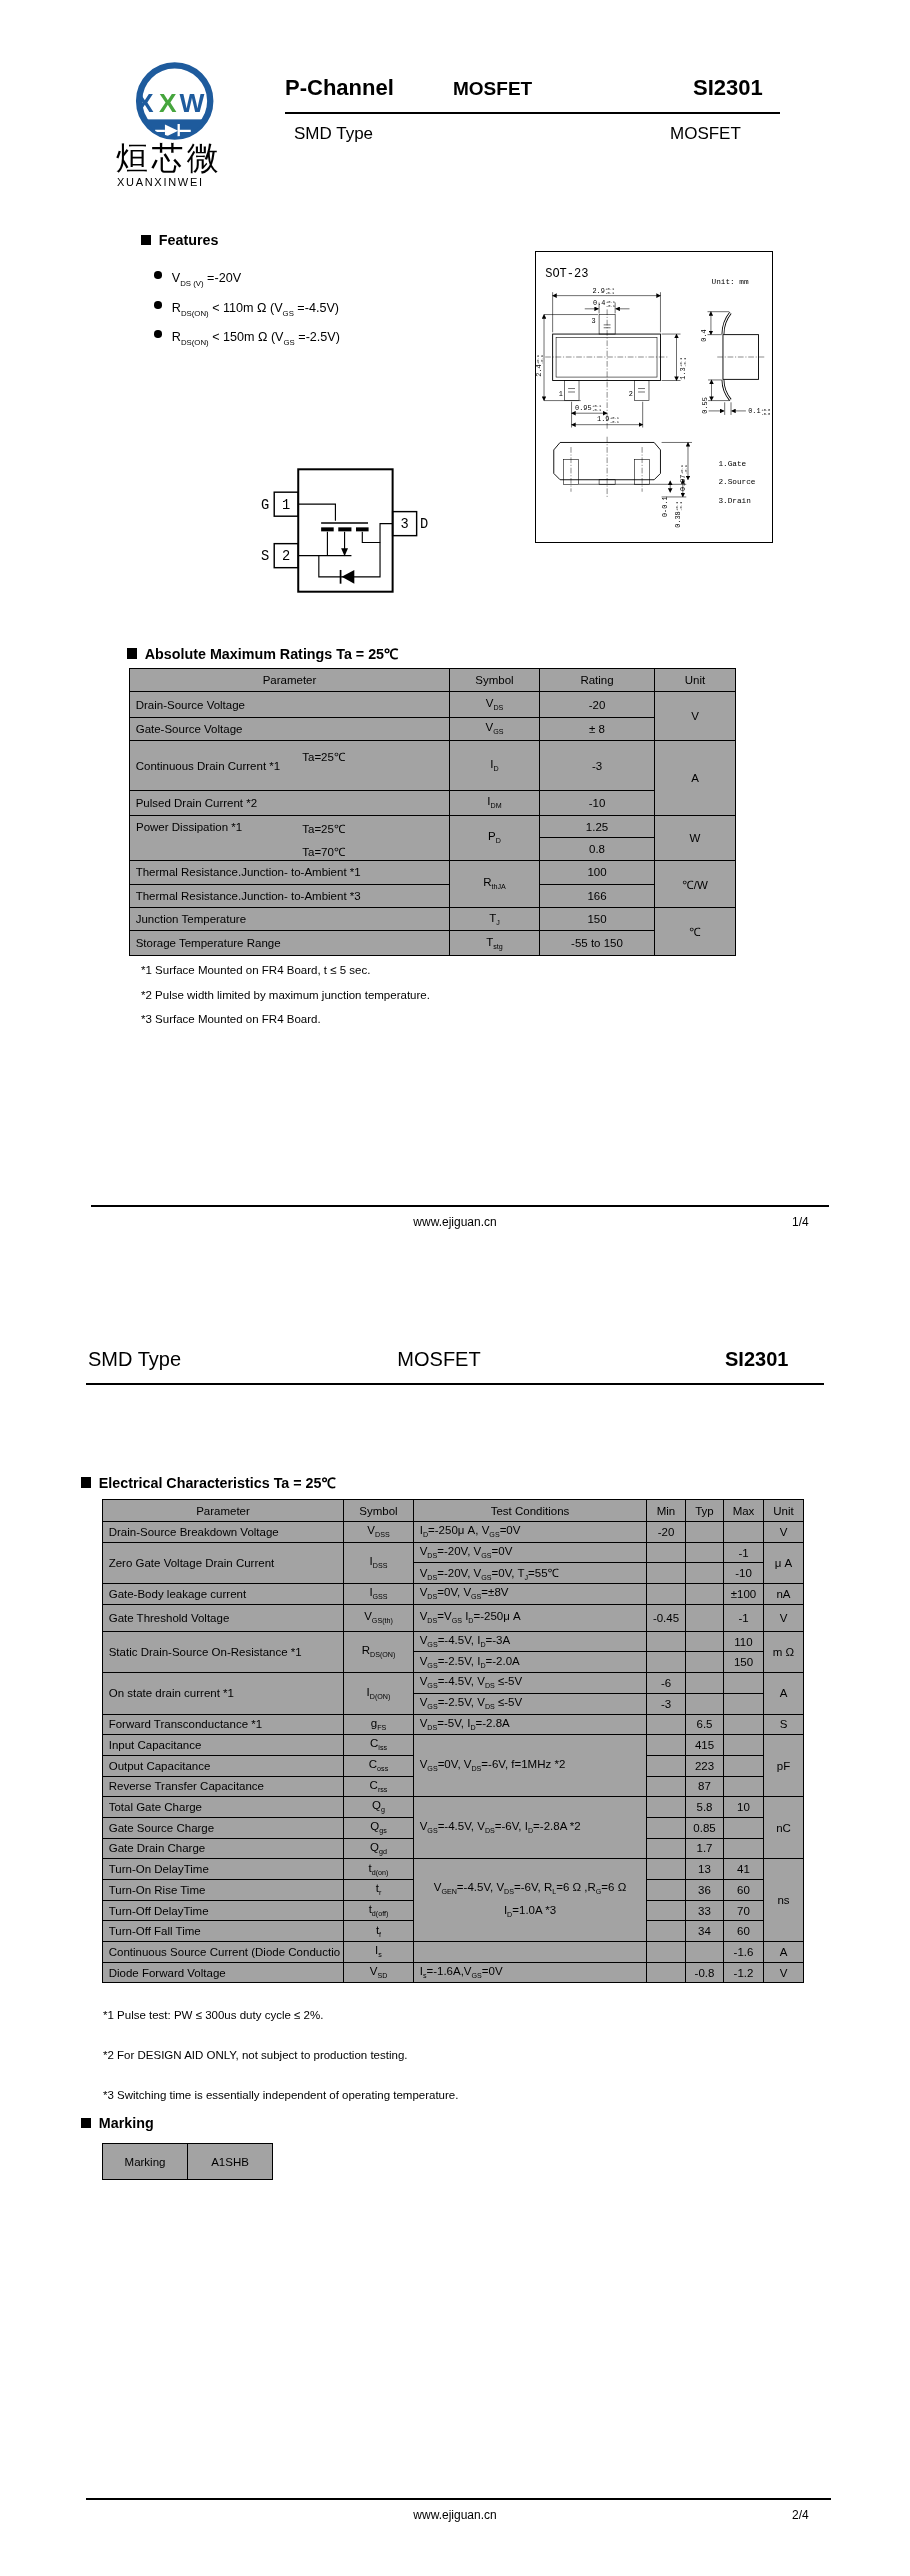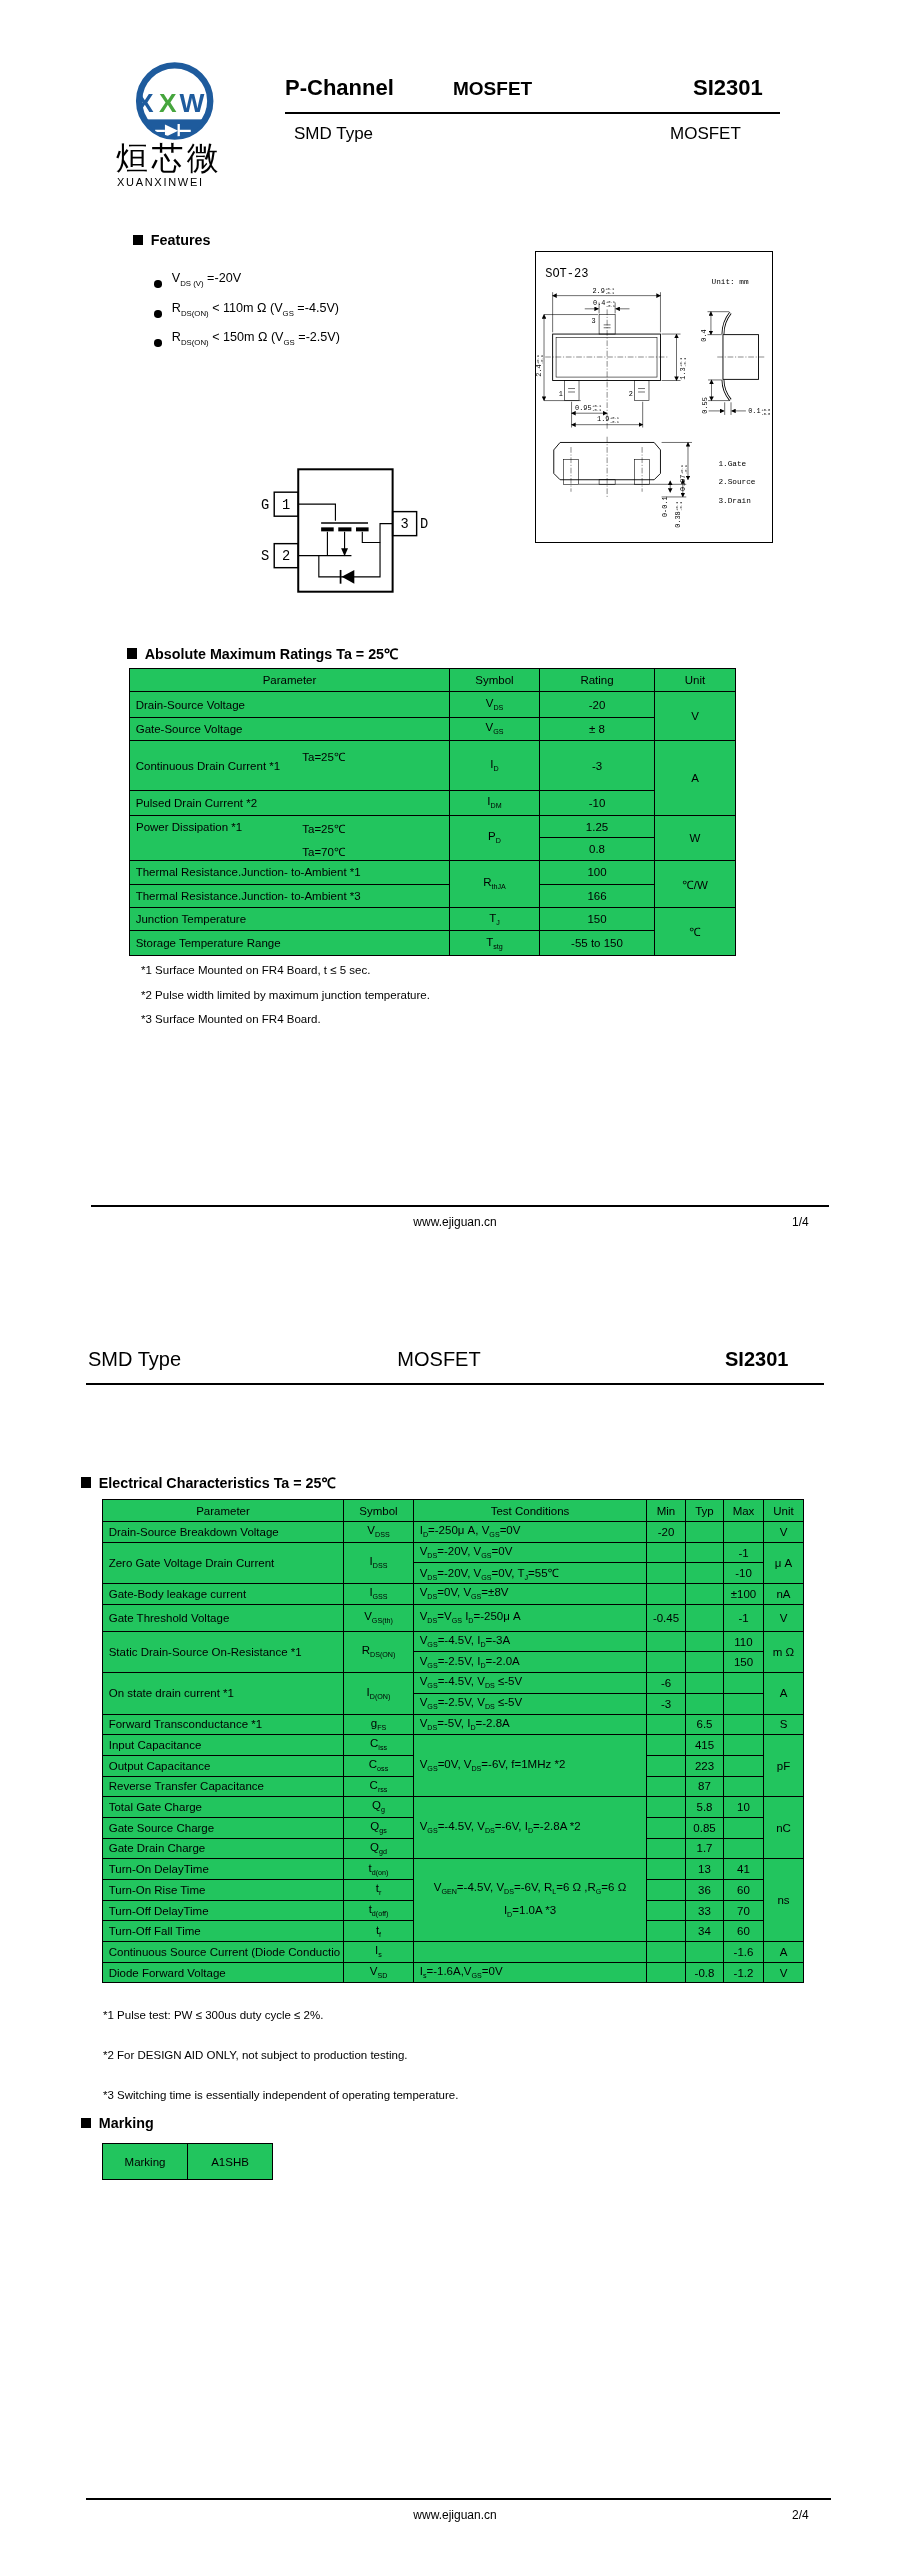--- a/index.html
+++ b/index.html
@@ -5,24 +5,24 @@
   html,body{margin:0;padding:0;background:#fff}
   #page{position:relative;width:910px;height:2576px;background:#fff;overflow:hidden;
         font-family:"Liberation Sans",sans-serif;color:#000}
   .abs{position:absolute}
   .b{font-weight:bold}
   sub{font-size:0.62em}
   
   .sec{display:flex;align-items:center;gap:7.5px;font-size:14.3px;font-weight:bold;white-space:nowrap}
   .sec .sq{width:10.3px;height:10.3px;background:#000;flex:none}
   
-  .feat{display:flex;align-items:flex-end;gap:10.3px;font-size:12.6px;white-space:nowrap}
+  .feat{display:flex;align-items:flex-start;gap:10.3px;font-size:12.6px;white-space:nowrap}
   .feat .dot{width:7.5px;height:7.5px;border-radius:50%;background:#000;flex:none}
   
-  table.dt{border-collapse:collapse;position:absolute;table-layout:fixed;border:1.7px solid #000;background:#22c55e}
+  table.dt{border-collapse:collapse;position:absolute;table-layout:fixed;border:1.7px solid #000;background:#a3a3a3}
   .dt td{border:1.1px solid #000;font-size:11.5px;padding:0 3.4px;overflow:hidden;white-space:nowrap;vertical-align:middle}
   .dt td.c{text-align:center;padding:0 1.1px}
   .dt td.pl{padding-left:5.7px}
   .dt tr.hd td{text-align:center;border-bottom:1.7px solid #000;font-size:11.5px}
   .dt tr.g td{border-top-width:1.7px}
   .rel{position:relative}
   .tpad{vertical-align:top;padding-top:7.5px}
   .ta{position:absolute;left:54%;white-space:nowrap}
   .hr{position:absolute;height:1.7px;background:#000}
   .note{position:absolute;font-size:11.5px;white-space:nowrap}
@@ -72,21 +72,21 @@
   <div class="cnname" style="left:116px;top:137px">烜芯微</div>
   <div class="enname" style="left:117px;top:176px">XUANXINWEI</div>
 
   <div class="abs b" style="left:285px;top:75px;font-size:22px">P-Channel</div>
   <div class="abs b" style="left:453px;top:78px;font-size:19px">MOSFET</div>
   <div class="abs b" style="left:693px;top:75px;font-size:22px">SI2301</div>
   <div class="hr" style="left:285px;top:112px;width:495px"></div>
   <div class="abs" style="left:294px;top:124px;font-size:17px">SMD Type</div>
   <div class="abs" style="left:670px;top:124px;font-size:17px">MOSFET</div>
 
-  <div class="sec abs" style="left:133px;top:232px">
+  <div class="sec abs" style="left:141px;top:232px">
     <span class="sq"></span>
     <span>Features</span>
   </div>
   <div class="feat abs" style="left:154px;top:271px">
     <span class="dot"></span>
     <span>V<sub>DS (V)</sub> =-20V</span>
   </div>
   <div class="feat abs" style="left:154px;top:301px">
     <span class="dot"></span>
     <span>R<sub>DS(ON)</sub> &lt; 110m Ω  (V<sub>GS</sub> =-4.5V)</span>

